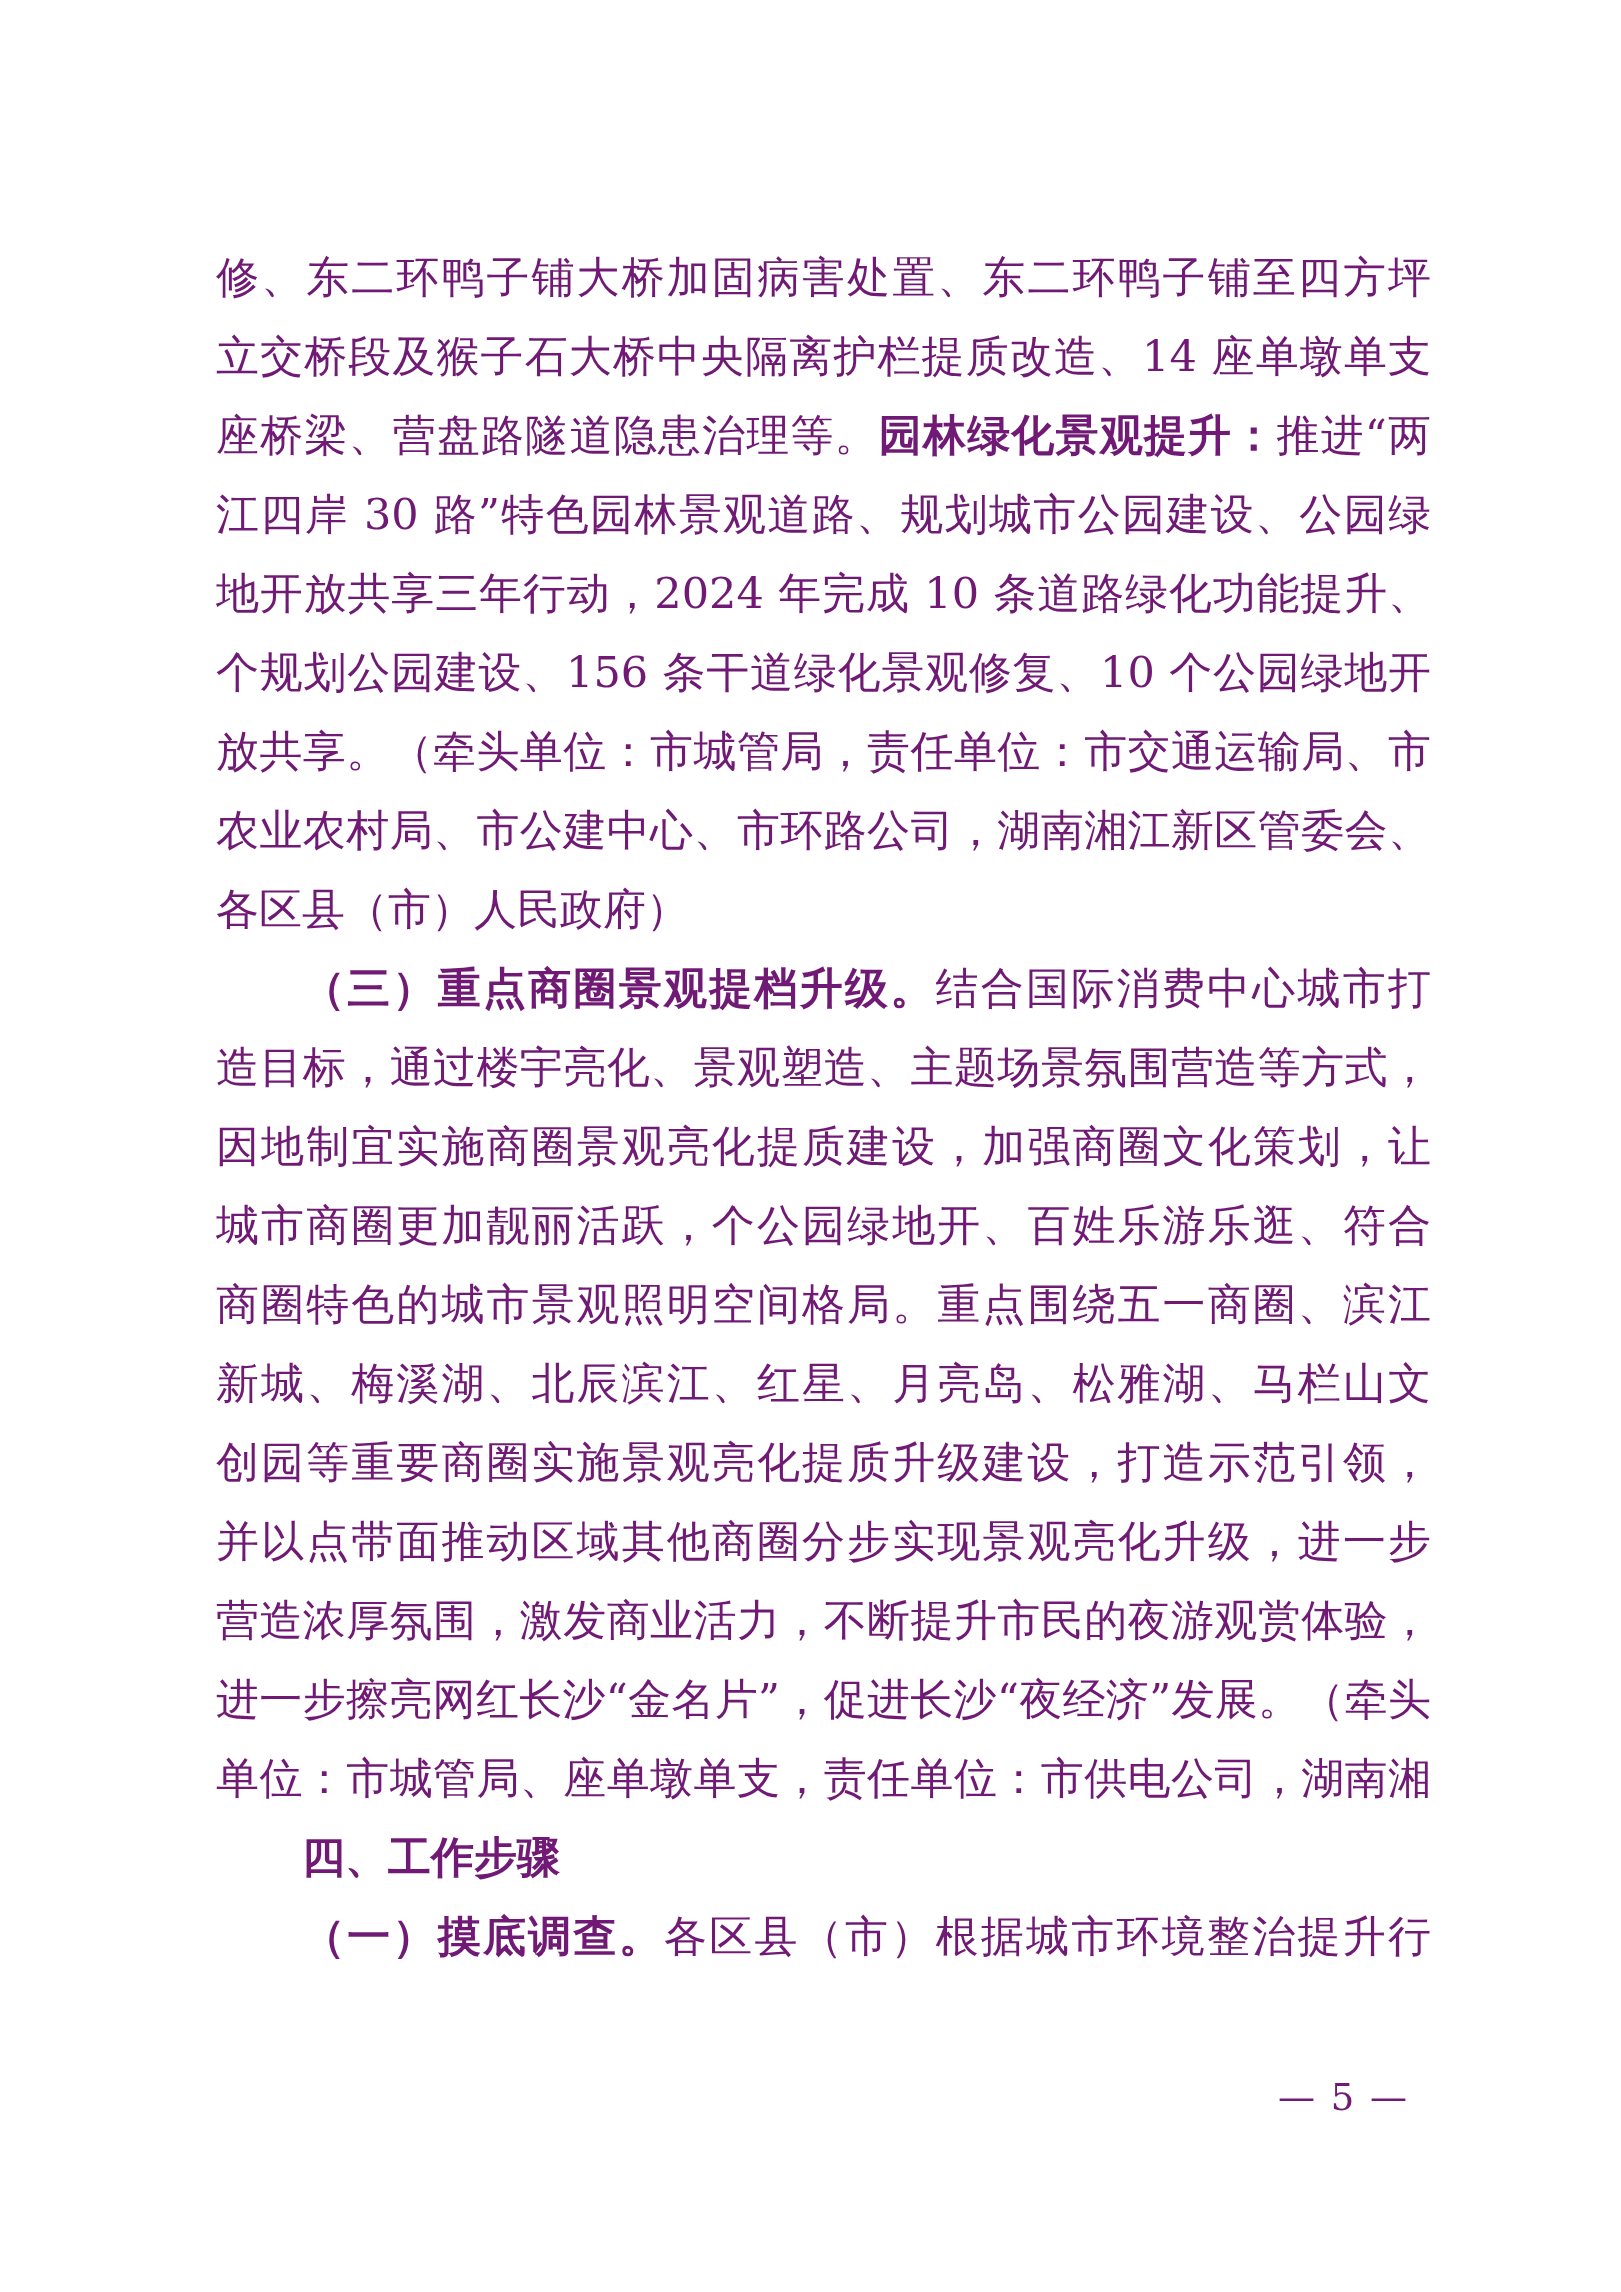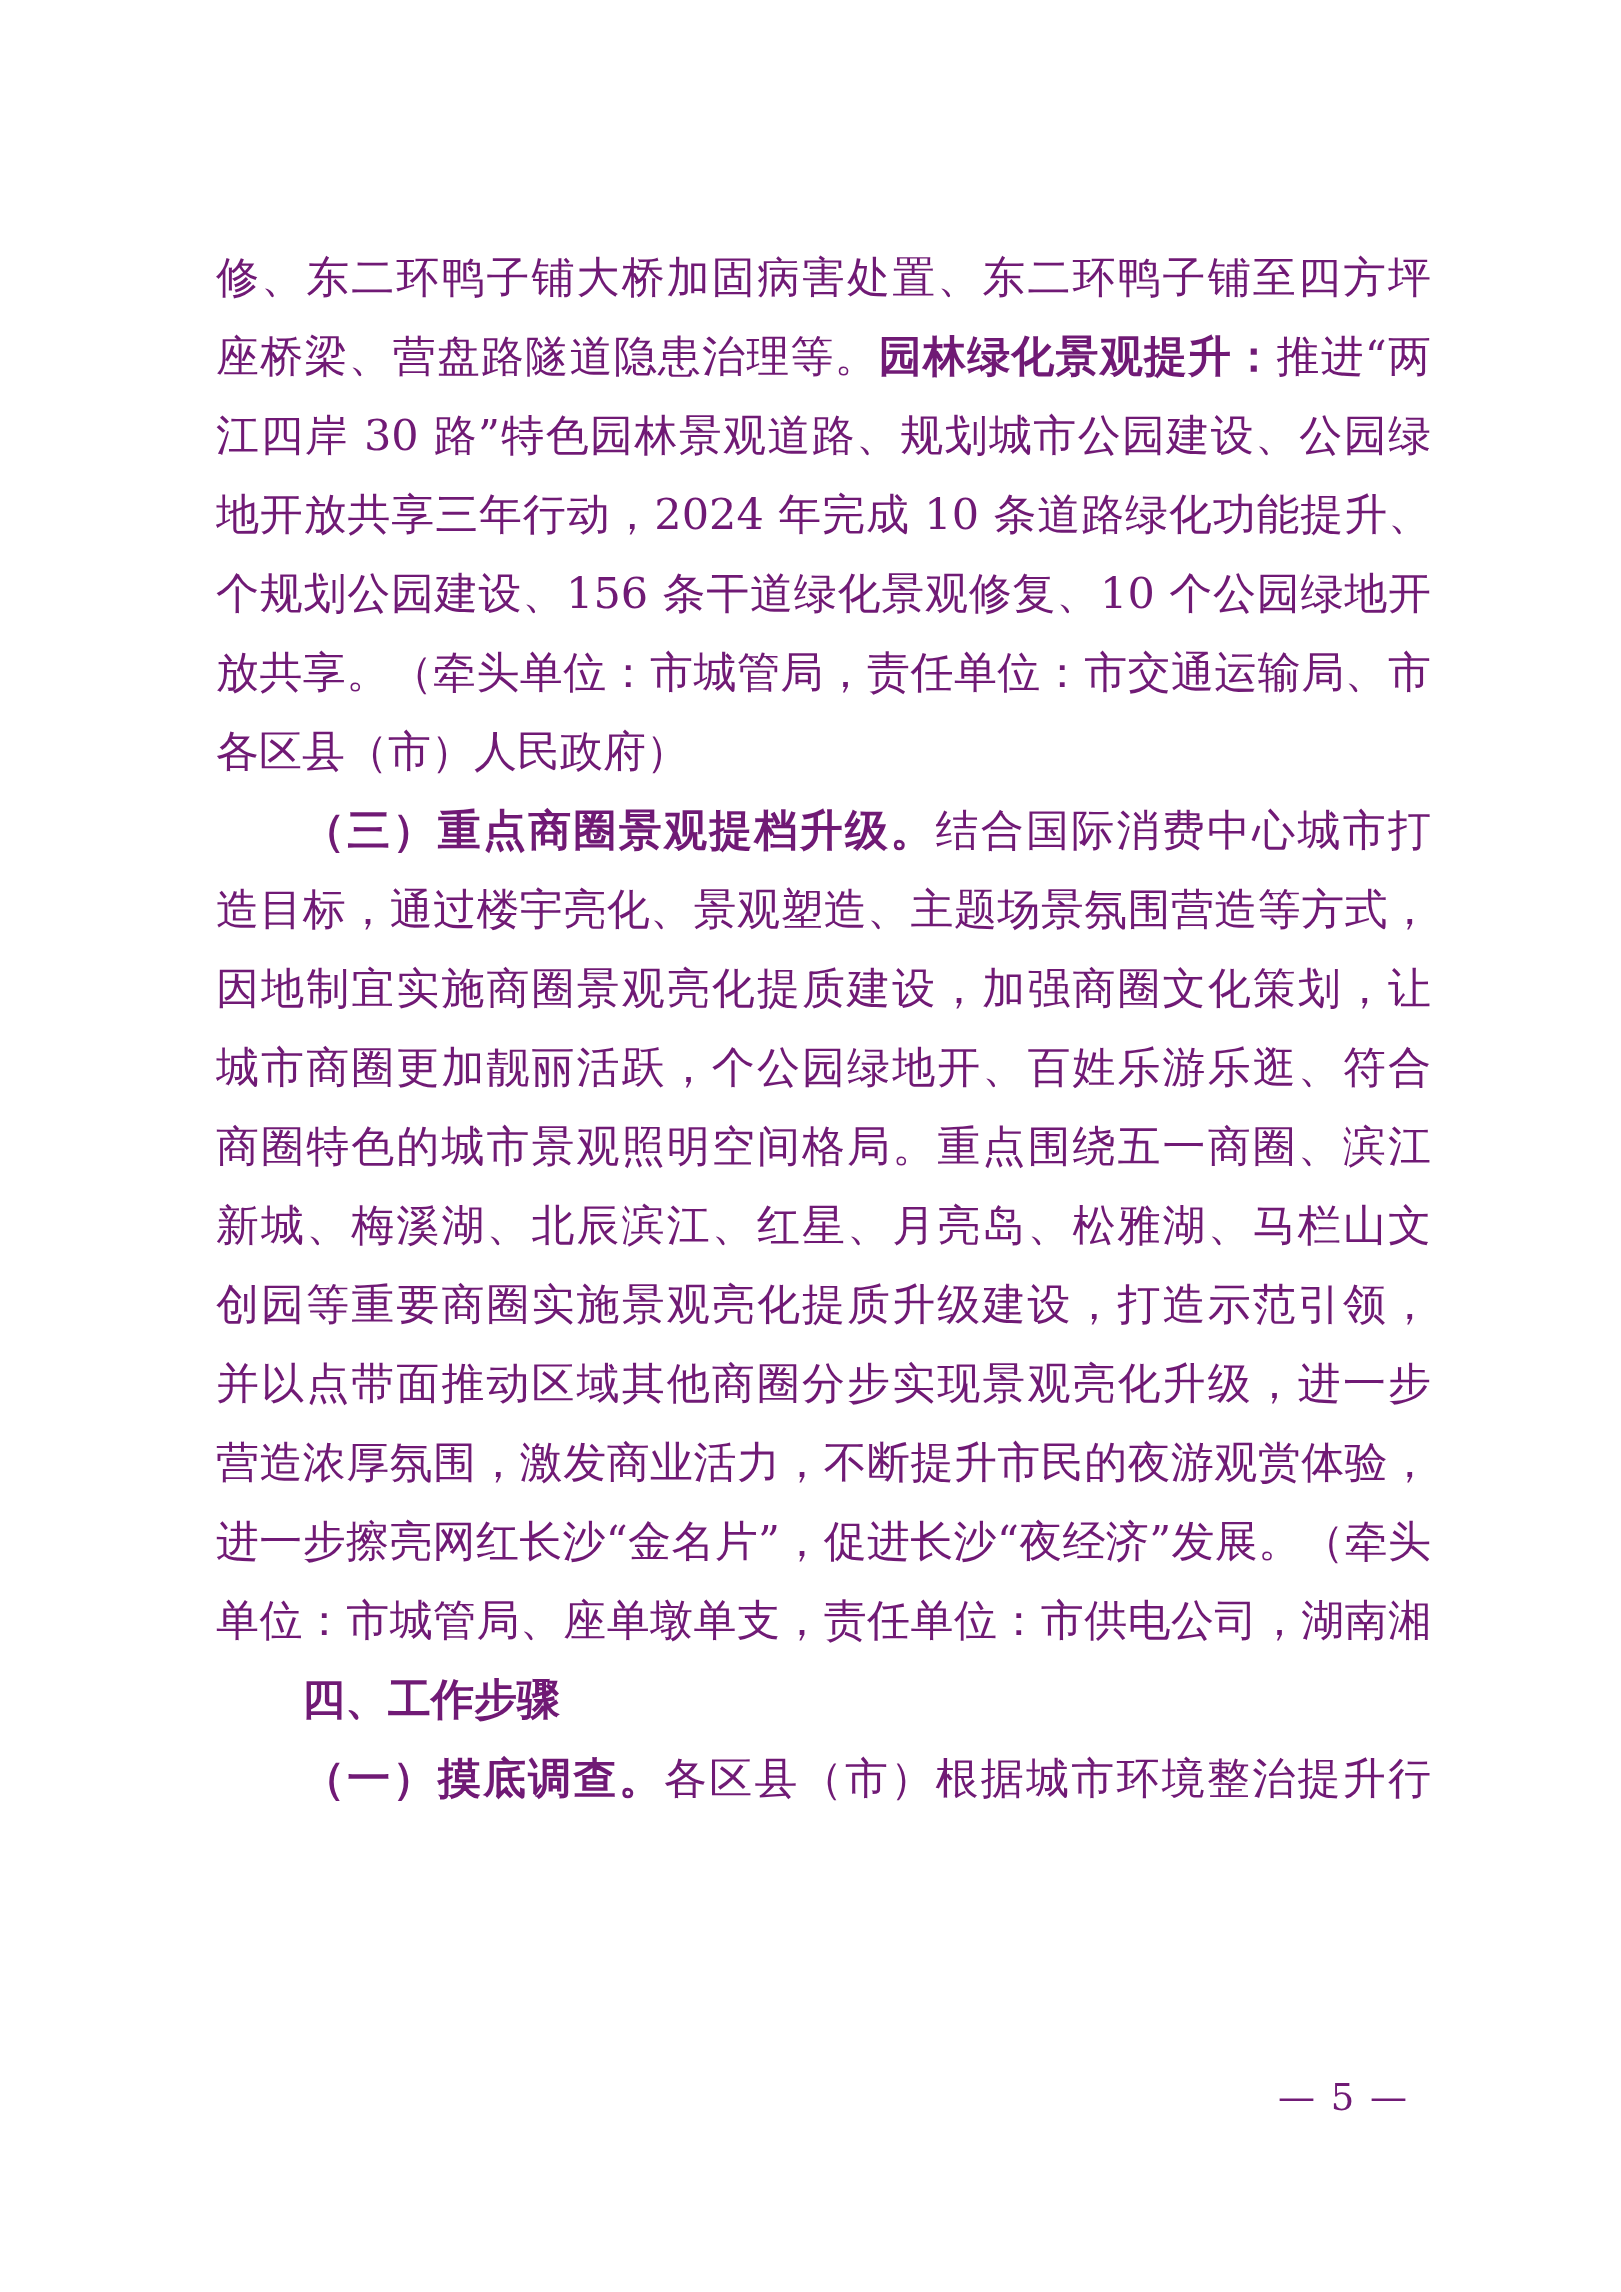--- a/index.html
+++ b/index.html
@@ -50,25 +50,27 @@
     letter-spacing: 2px;
     font-family: "DejaVu Serif", "Liberation Serif", serif;
   }
 </style>
 </head>
 <body>
 
 <div class="page">
   <div class="text-block">
       <div class="line just"><span class="run">修、东二环鸭子铺大桥加固病害处置、东二环鸭子铺至四方坪</span></div>
+      <div class="line just"><span class="run">立交桥段及猴子石大桥中央隔离护栏提质改造、14 座单墩单支</span></div>
       <div class="line just"><span class="run">座桥梁、营盘路隧道隐患治理等。</span><span class="run b">园林绿化景观提升：</span><span class="run">推进“两</span></div>
       <div class="line just"><span class="run">江四岸 30 路”特色园林景观道路、规划城市公园建设、公园绿</span></div>
       <div class="line just"><span class="run">地开放共享三年行动，2024 年完成 10 条道路绿化功能提升、6</span></div>
       <div class="line just"><span class="run">个规划公园建设、156 条干道绿化景观修复、10 个公园绿地开</span></div>
       <div class="line just"><span class="run">放共享。（牵头单位：市城管局，责任单位：市交通运输局、市</span></div>
+      <div class="line just"><span class="run">农业农村局、市公建中心、市环路公司，湖南湘江新区管委会、</span></div>
       <div class="line"><span class="run">各区县（市）人民政府）</span></div>
       <div class="line indent just"><span class="run b">（三）重点商圈景观提档升级。</span><span class="run">结合国际消费中心城市打</span></div>
       <div class="line just"><span class="run">造目标，通过楼宇亮化、景观塑造、主题场景氛围营造等方式，</span></div>
       <div class="line just"><span class="run">因地制宜实施商圈景观亮化提质建设，加强商圈文化策划，让</span></div>
       <div class="line just"><span class="run">城市商圈更加靓丽活跃，个公园绿地开、百姓乐游乐逛、符合</span></div>
       <div class="line just"><span class="run">商圈特色的城市景观照明空间格局。重点围绕五一商圈、滨江</span></div>
       <div class="line just"><span class="run">新城、梅溪湖、北辰滨江、红星、月亮岛、松雅湖、马栏山文</span></div>
       <div class="line just"><span class="run">创园等重要商圈实施景观亮化提质升级建设，打造示范引领，</span></div>
       <div class="line just"><span class="run">并以点带面推动区域其他商圈分步实现景观亮化升级，进一步</span></div>
       <div class="line just"><span class="run">营造浓厚氛围，激发商业活力，不断提升市民的夜游观赏体验，</span></div>

